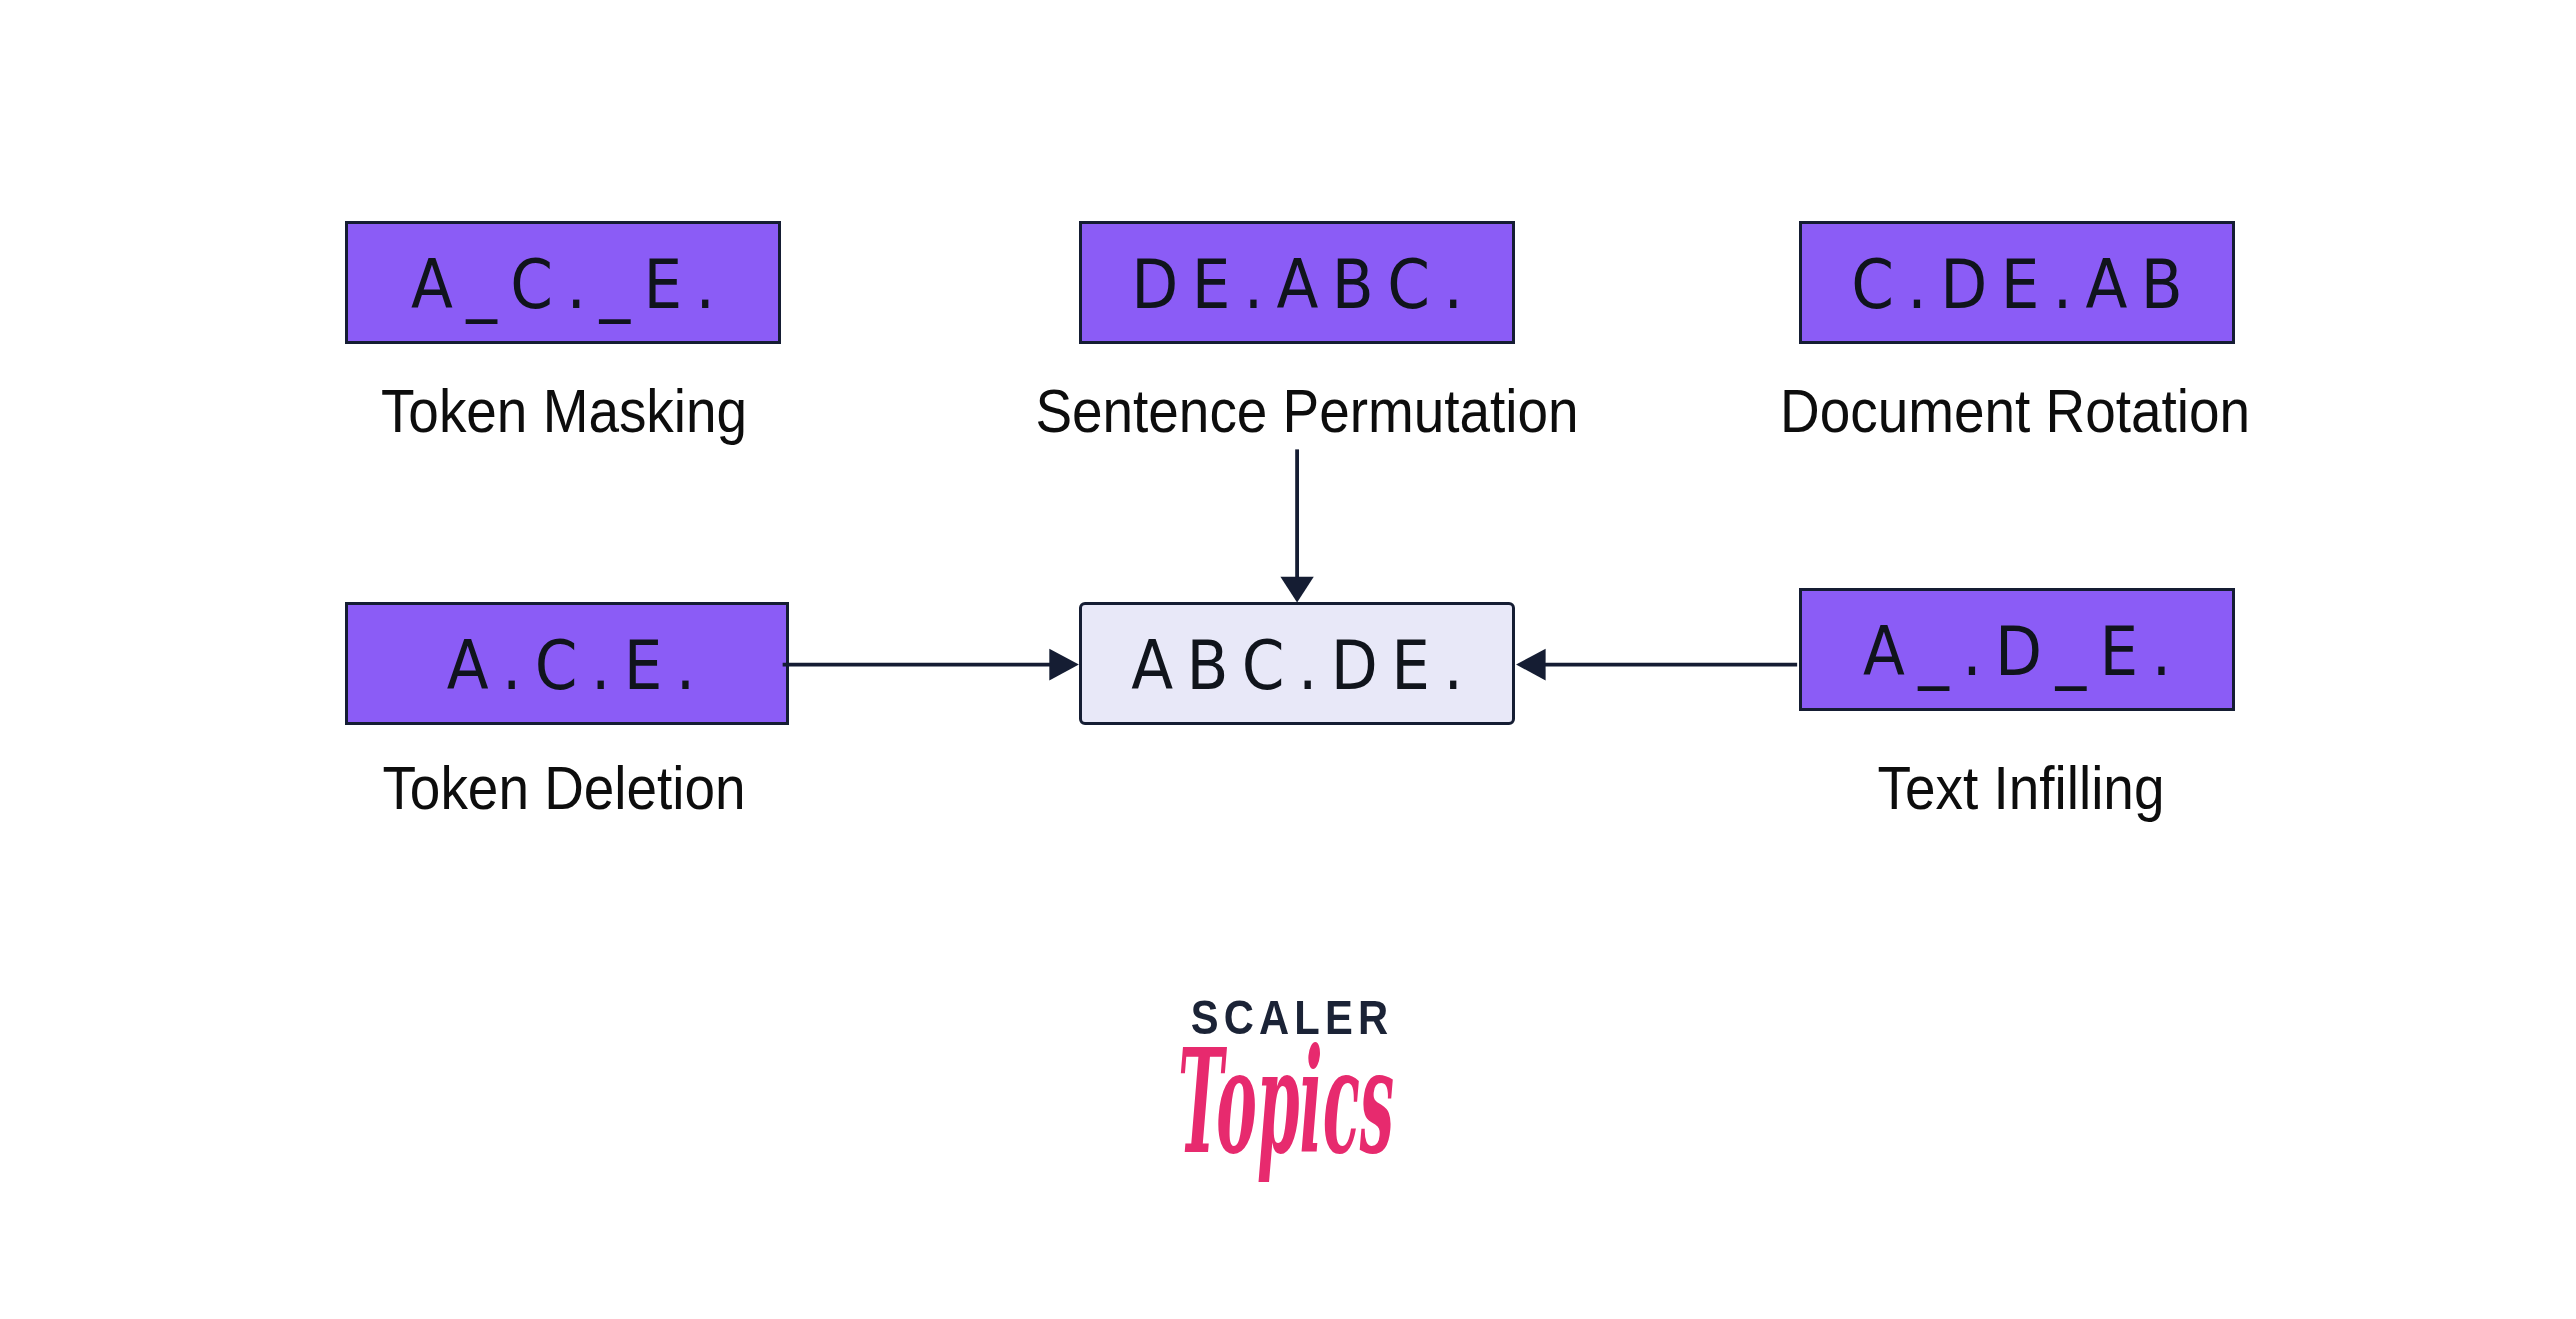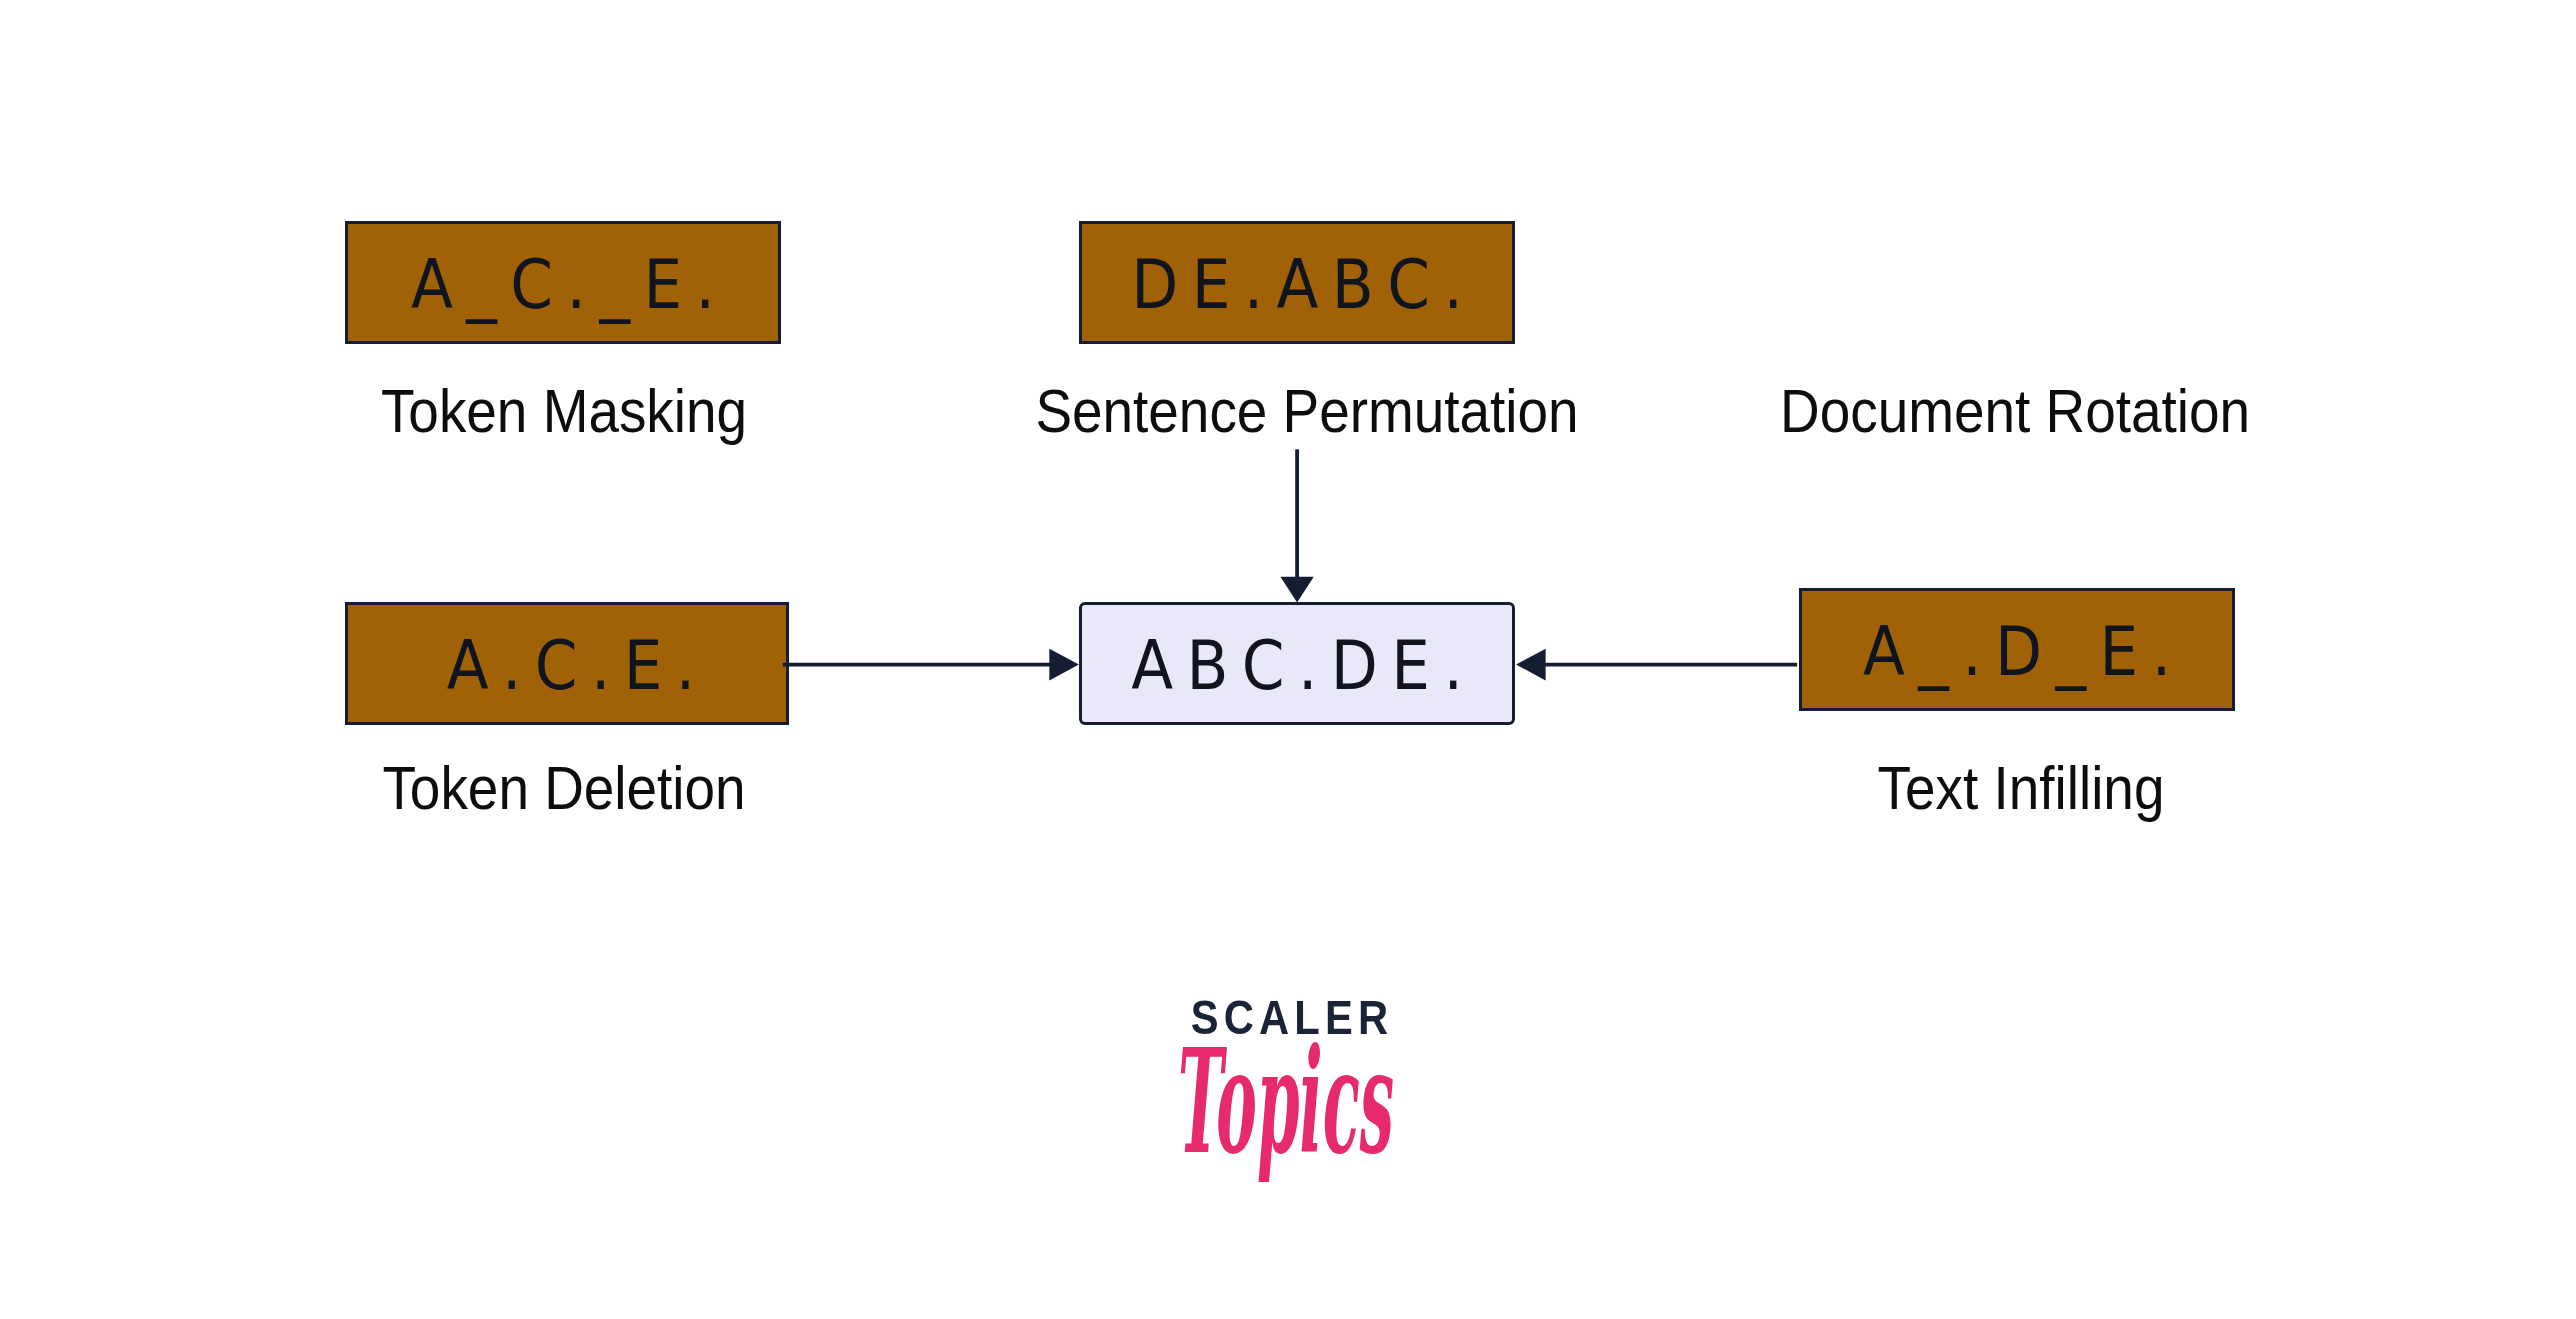--- a/index.html
+++ b/index.html
@@ -14,21 +14,21 @@
   .node {
     position: absolute;
     width: 430px;   
     height: 117px;  
     border: 3px solid #151d33;
     display: flex;
     align-items: center;
     justify-content: center;
     box-sizing: content-box;
   }
-  .node-pink { background: #a16207; }
+  .node-pink { background: #8b5cf6; }
   .node-lavender { background: #e8e8f8; border-radius: 6px; }
   .node-text {
     font-family: "DejaVu Sans", sans-serif;
     font-stretch: condensed;
     font-size: 68px;
     color: #10141c;
     letter-spacing: 0px;
     word-spacing: -6px;
     white-space: pre;
     transform: translateY(2.3px);
@@ -74,20 +74,23 @@
 <body>
 
 <div id="canvas">
 
   <div class="node node-pink" style="left:345px; top:221px;">
     <span class="node-text">A _ C . _ E .</span>
   </div>
   <div class="node node-pink" style="left:1079px; top:221px;">
     <span class="node-text">D E . A B C .</span>
   </div>
+  <div class="node node-pink" style="left:1799px; top:221px;">
+    <span class="node-text">C . D E . A B</span>
+  </div>
 
   <div class="node-label" style="left:564px; top:381px;">Token Masking</div>
   <div class="node-label" style="left:1307px; top:381px;">Sentence Permutation</div>
   <div class="node-label" style="left:2015px; top:381px;">Document Rotation</div>
 
   <div class="node node-pink" style="left:345px; top:602px;padding-left:8px;">
     <span class="node-text">A . C . E .</span>
   </div>
   <div class="node node-lavender" style="left:1079px; top:602px;">
     <span class="node-text">A B C . D E .</span>

